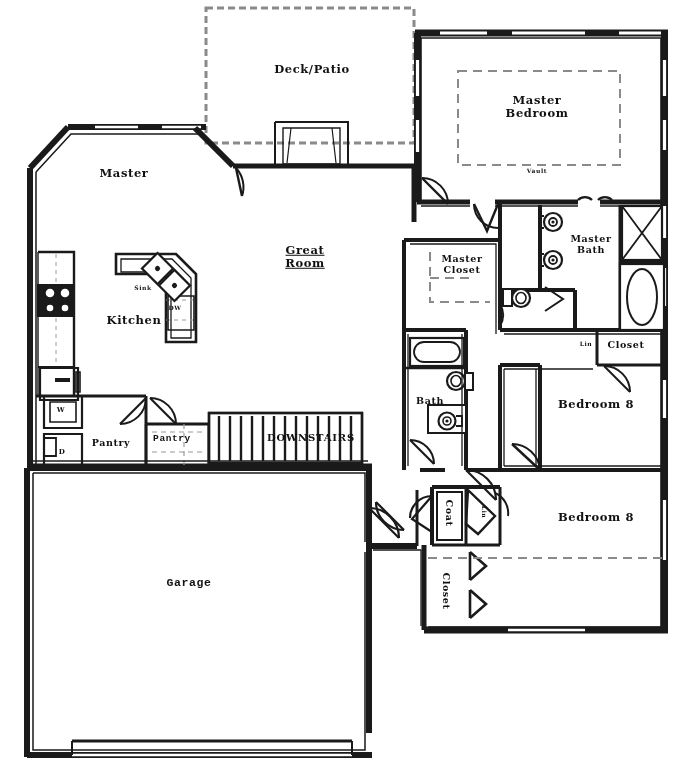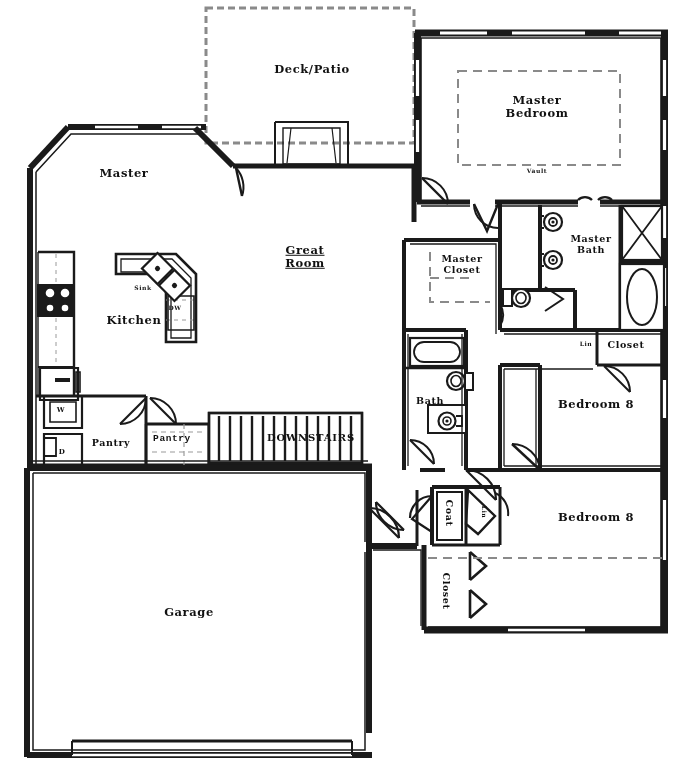--- a/index.html
+++ b/index.html
@@ -376,21 +376,21 @@
   <div class="rm-label ctr sz-tiny" style="left:61px;top:410px;">W</div>
 
   <div class="rm-label ctr sz-tiny" style="left:62px;top:452px;">D</div>
 
   <div class="rm-label ctr sz-small" style="left:111px;top:443px;">Pantry</div>
 
   <div class="rm-label ctr sz-small" style="left:172px;top:439px;font-family:Liberation Mono, monospace;">Pantry</div>
 
   <div class="rm-label ctr sz-stairs" style="left:295px;top:438px;">DOWNSTAIRS</div>
 
-  <div class="rm-label ctr sz-room" style="left:189px;top:613px;">Garage</div>
+  <div class="rm-label ctr sz-room" style="left:189px;top:583px;font-family:Liberation Mono, monospace;">Garage</div>
 
   <div class="rm-label ctr sz-small" style="left:462px;top:265px;">Master
 Closet</div>
 
   <div class="rm-label ctr sz-small" style="left:591px;top:245px;">Master
 Bath</div>
 
   <div class="rm-label ctr sz-small" style="left:626px;top:345px;">Closet</div>
 
   <div class="rm-label ctr sz-micro" style="left:586px;top:344px;">Lin</div>

